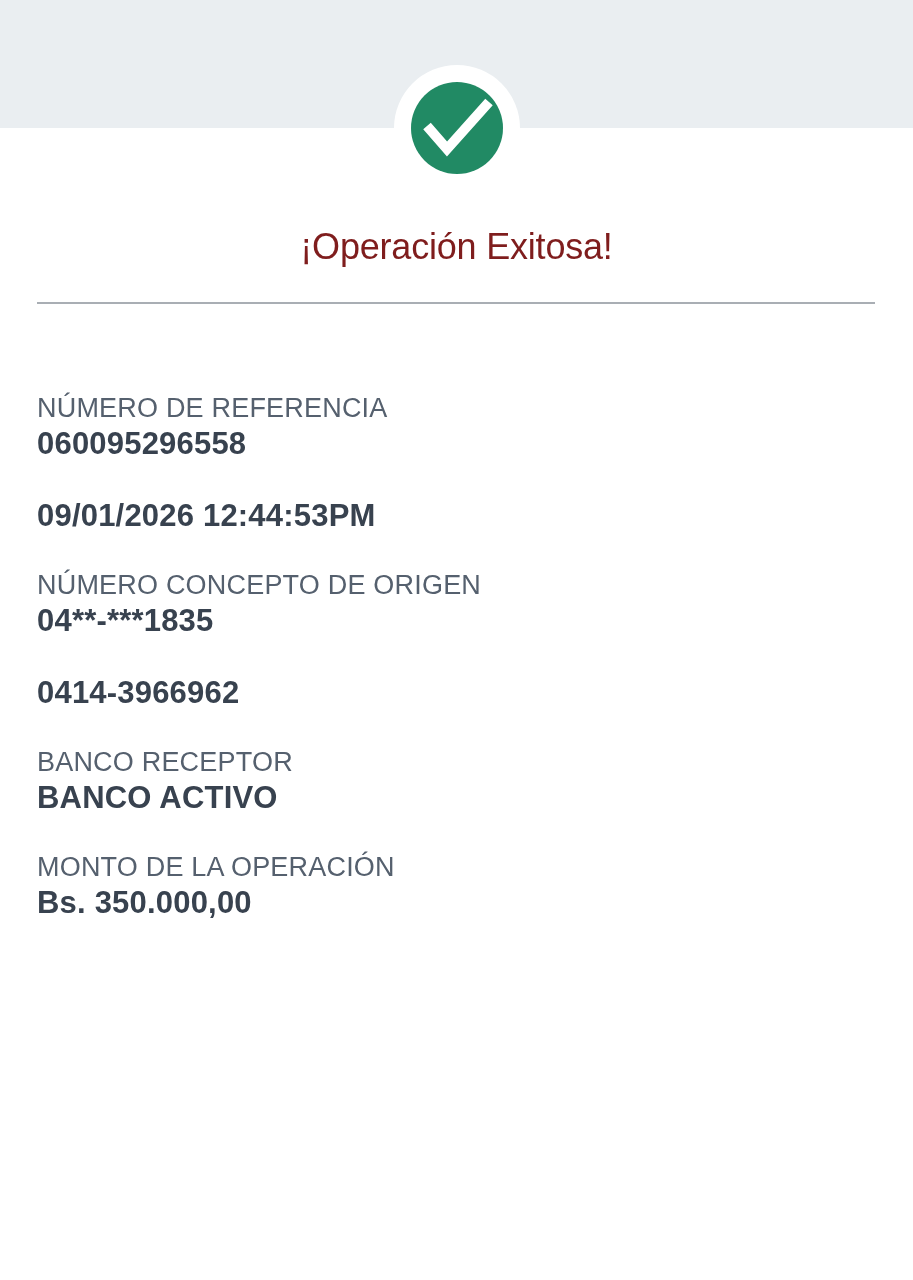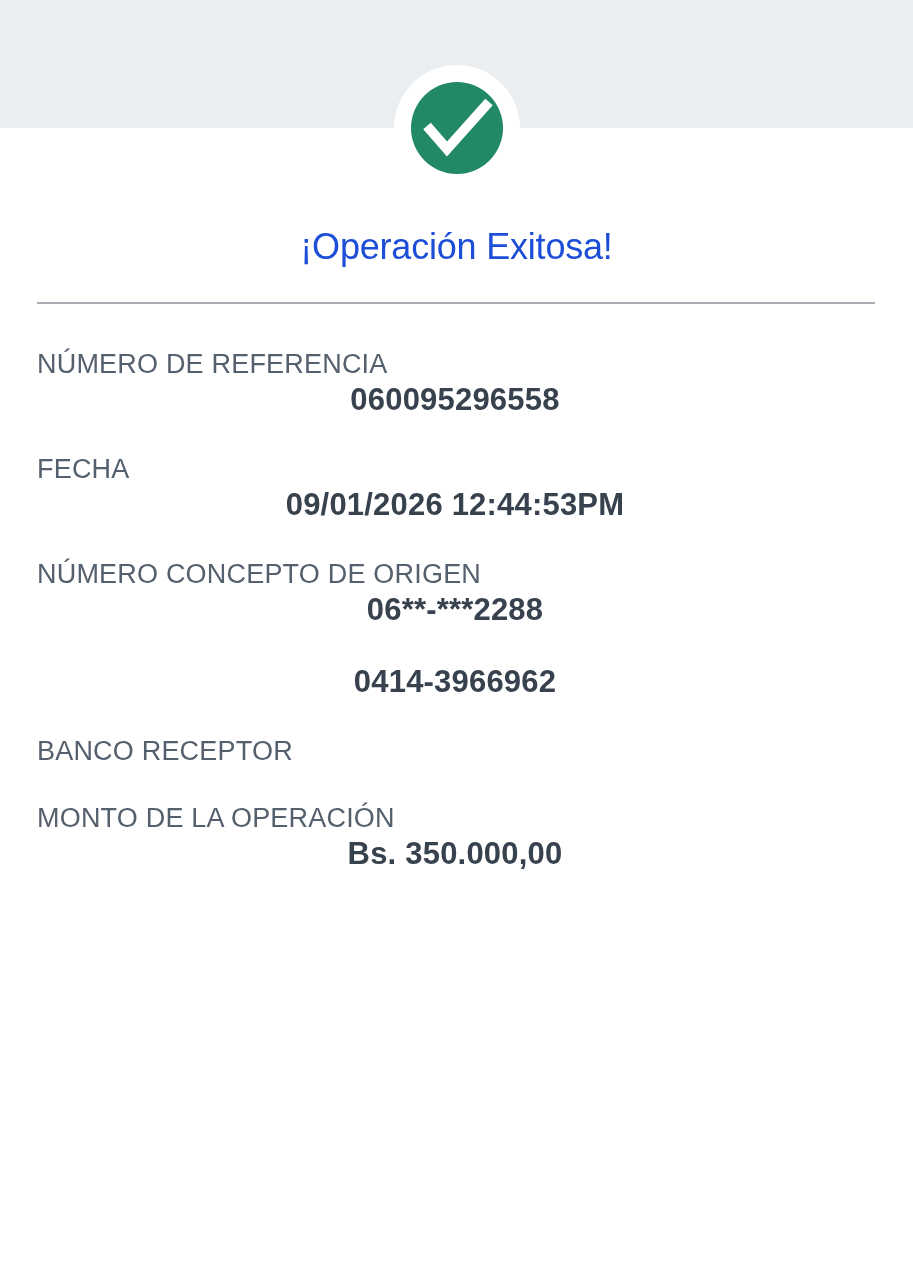--- a/index.html
+++ b/index.html
@@ -41,48 +41,48 @@
     display: flex;
     align-items: center;
     justify-content: center;
   }
   .page-title {
     margin-top: 97px;
     text-align: center;
     font-size: 36px;
     line-height: 43px;
     letter-spacing: -0.2px;
-    color: #1d4ed8;
+    color: #7f1d1d;
     font-weight: 400;
   }
   .divider {
     margin: 34px 38px 0 37px;
     height: 2px;
     background: #A9AEB4;
   }
   .fields {
     padding: 44px 40px 0 37px;
+    margin-top: 44px;
   }
   .field {
     margin-bottom: 34px;
   }
   .field-label {
     font-size: 27px;
     line-height: 33px;
     color: #55606E;
     letter-spacing: 0.2px;
     font-weight: 400;
   }
   .field-value {
     font-size: 31px;
     line-height: 38px;
     color: #38424F;
     letter-spacing: 0.2px;
     font-weight: 700;
-    text-align: center;
   }
 </style>
 </head>
 <body>
 
 <div class="header-band">
   <div class="success-badge">
     <div class="success-badge-inner">
       <span>
         <svg width="92" height="92" viewBox="0 0 92 92" aria-hidden="true">
@@ -97,37 +97,37 @@
 
 <div class="divider"></div>
 
 <div class="fields">
   <div class="field">
     <div class="field-label">NÚMERO DE REFERENCIA</div>
     <div class="field-value">060095296558</div>
   </div>
 
   <div class="field">
-    <div class="field-label">FECHA</div>
     <div class="field-value">09/01/2026 12:44:53PM</div>
   </div>
 
   <div class="field">
     <div class="field-label">NÚMERO CONCEPTO DE ORIGEN</div>
-    <div class="field-value">06**-***2288</div>
+    <div class="field-value">04**-***1835</div>
   </div>
 
   <div class="field">
     <div class="field-value">0414-3966962</div>
   </div>
 
 
 
   <div class="field">
     <div class="field-label">BANCO RECEPTOR</div>
+    <div class="field-value">BANCO ACTIVO</div>
   </div>
 
   <div class="field">
     <div class="field-label">MONTO DE LA OPERACIÓN</div>
     <div class="field-value">Bs. 350.000,00</div>
   </div>
 
 </div>
 
 </body></html>

